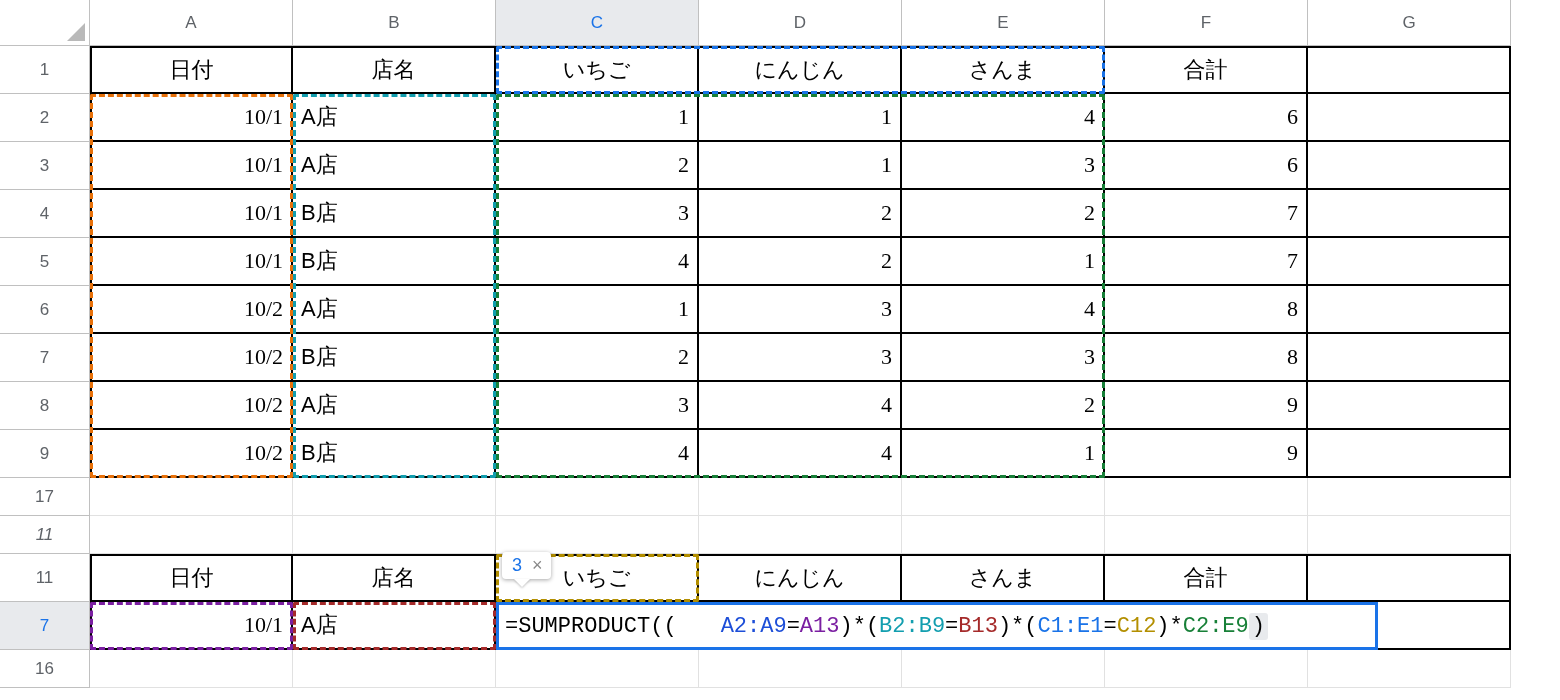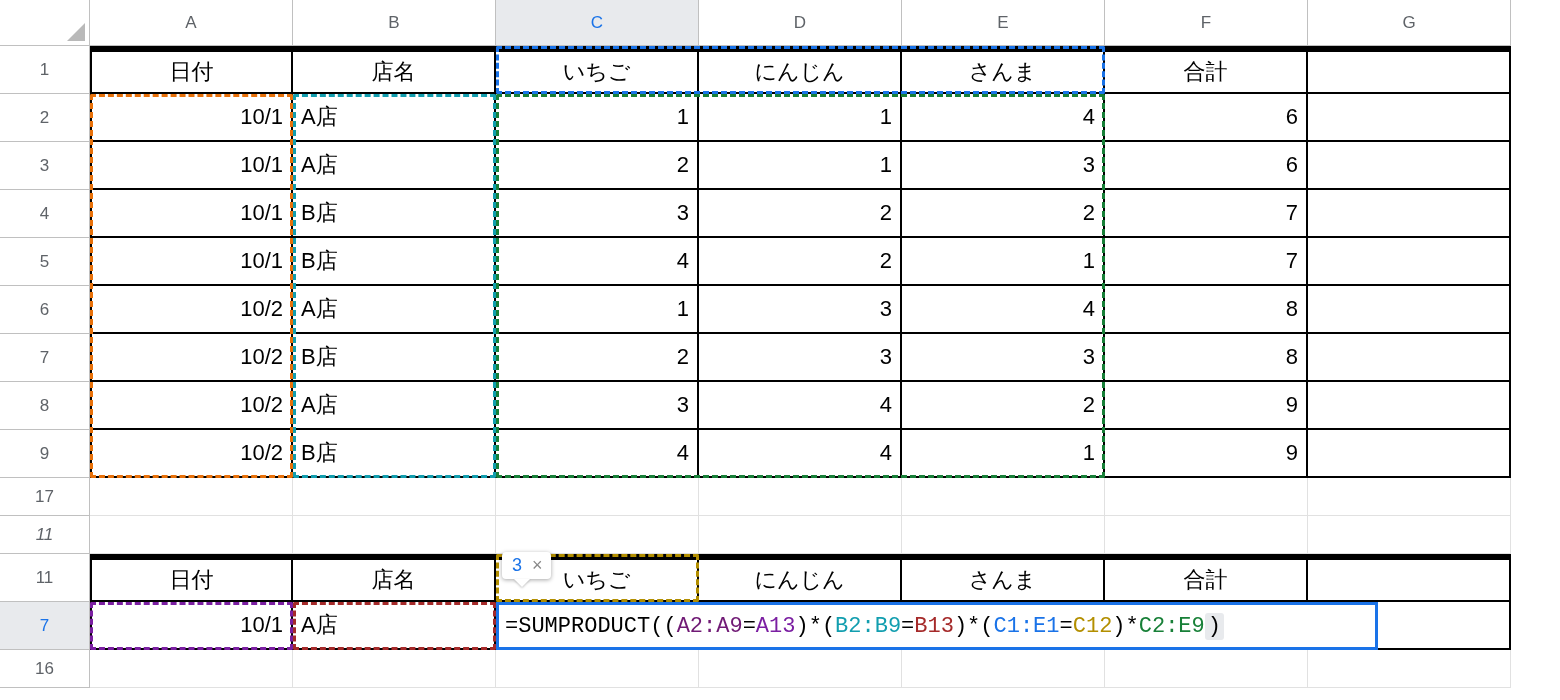--- a/index.html
+++ b/index.html
@@ -10,33 +10,33 @@
   .col-header { height:46px; border-right:1px solid #c0c0c0; border-bottom:1px solid #c0c0c0; box-sizing:border-box; display:flex; align-items:center; justify-content:center; color:#5f6368; font-size:17px; }
   .col-header.sel { background:#e8eaed; color:#1a73e8; font-weight:500;}
   .row-headers { position:absolute; left:0; top:46px; width:90px; }
   .row-header { width:90px; border-right:1px solid #c0c0c0; border-bottom:1px solid #c0c0c0; box-sizing:border-box; display:flex; align-items:center; justify-content:center; color:#5f6368; font-size:17px; }
   .row-header.sel { background:#e8eaed; color:#1a73e8; font-weight:500;}
   .grid { position:absolute; left:90px; top:46px; }
   .row { display:flex; }
   .cell { box-sizing:border-box; border-right:1px solid #e1e1e1; border-bottom:1px solid #e1e1e1; height:48px; display:flex; align-items:center; padding:0 8px; overflow:hidden; white-space:nowrap;}
   .tbl .cell { border-right:2px solid #000; border-bottom:2px solid #000; }
   .tbl .cell.first-col { border-left:2px solid #000; }
-  .tbl.first-row .cell { border-top:6px solid #000000; }
-  .al-right { justify-content:flex-end; }
+  .tbl.first-row .cell { border-top:2px solid #000000; }
+  .al-right { justify-content:flex-end;font-family:Liberation Serif, serif; }
   .al-center { justify-content:center; }
   .al-left { justify-content:flex-start; }
 
   .range-highlight { position:absolute; box-sizing:border-box; border:3px dashed; border-radius:2px; pointer-events:none; }
 
   .tooltip { position:absolute; background:#fff; color:#1a73e8; font-size:18px; font-family:Arial; border-radius:4px; box-shadow:0 1px 4px rgba(0,0,0,.35); padding:3px 8px 3px 10px; display:flex; align-items:center; gap:10px;}
   .tooltip .x { color:#888; font-weight:300; font-family:Arial; }
   .tooltip:after { content:""; position:absolute; left:12px; bottom:-8px; width:0;height:0;border-left:8px solid transparent;border-right:8px solid transparent;border-top:8px solid #fff; filter: drop-shadow(0 1px 1px rgba(0,0,0,.25));}
 
   .formula-editor { position:absolute; box-sizing:border-box; border:3px solid #1a73e8; background:#fff; font-family:"Courier New", monospace; font-size:22px; display:flex; align-items:center; padding:0 6px; white-space:nowrap; }
-  .tok-orange { color:#701a75; }
+  .tok-orange { color:#1d4ed8;margin-left:44px; }
   .tok-teal   { color:#129eaf; }
   .tok-blue   { color:#1a73e8; }
   .tok-olive  { color:#b38f00; }
   .tok-green  { color:#188038; }
   .tok-purple { color:#7b1fa2; }
   .tok-maroon { color:#a52a2a; }
   .bg-hl { background:#e8eaed; border-radius:3px; padding:1px 3px;}
 </style>
 </head>
 <body>

